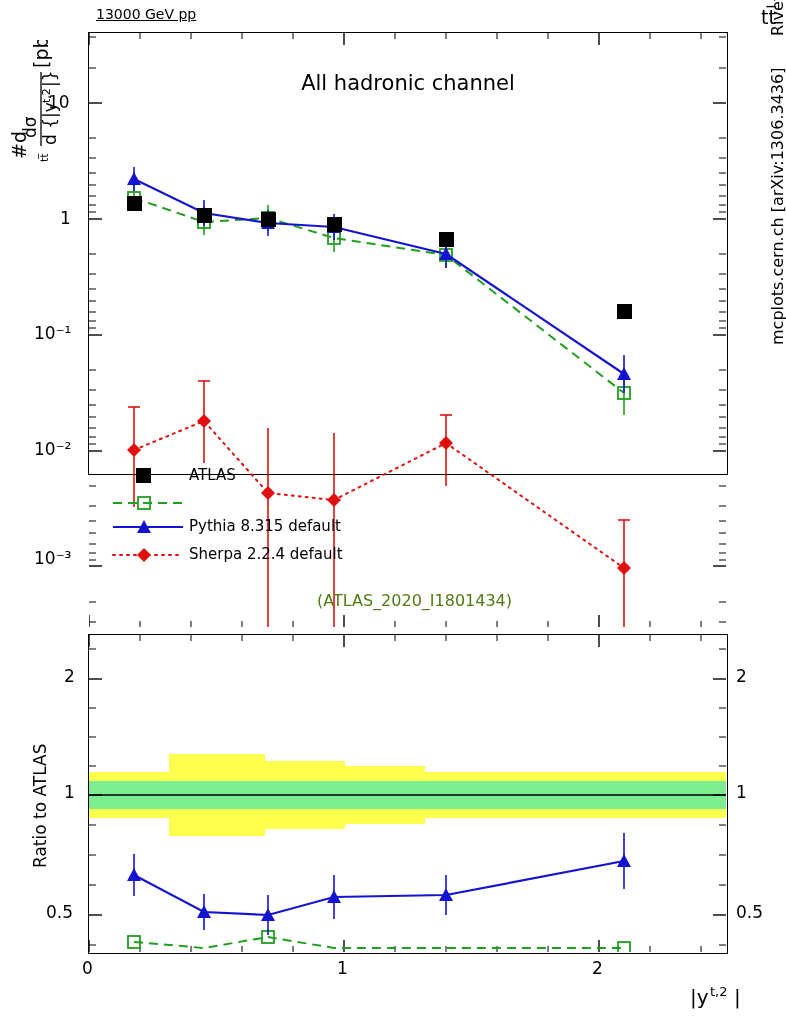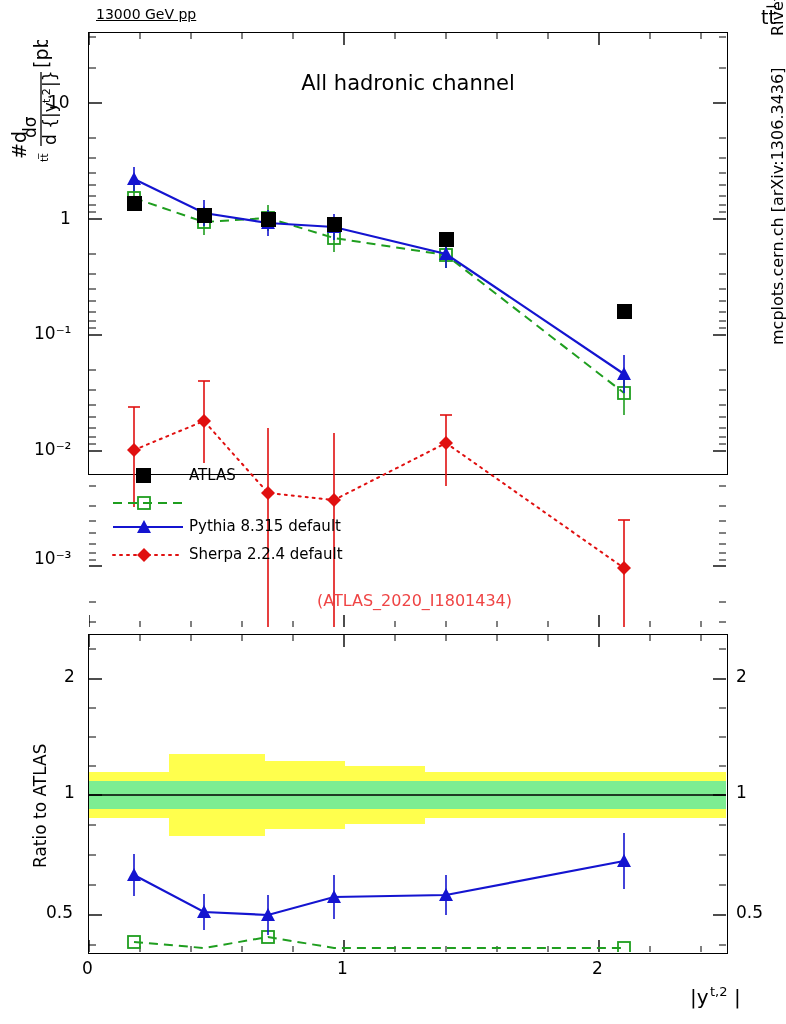--- a/index.html
+++ b/index.html
@@ -17,21 +17,21 @@
   .frame{border:1.6px solid #000;box-sizing:border-box;background:#fff;}
   #mainplot{left:88px;top:32px;width:640px;height:443px;}
   #ratioplot{left:88px;top:634px;width:640px;height:320px;}
 
   .axlbl{font-size:17px;}
 
   
   .rot{transform-origin:0 0;transform:rotate(-90deg);}
 
   .legend-text{font-size:15px;}
-  .watermark{color:#ef4444;font-size:16px;}
+  .watermark{color:#4d7c0f;font-size:16px;}
 
   svg{display:block;}
 </style>
 </head>
 <body>
 
 <div id="root">
 
   <div class="abs txt hdr-left">13000 GeV pp</div>
   <div class="abs txt hdr-right">tt̅</div>

